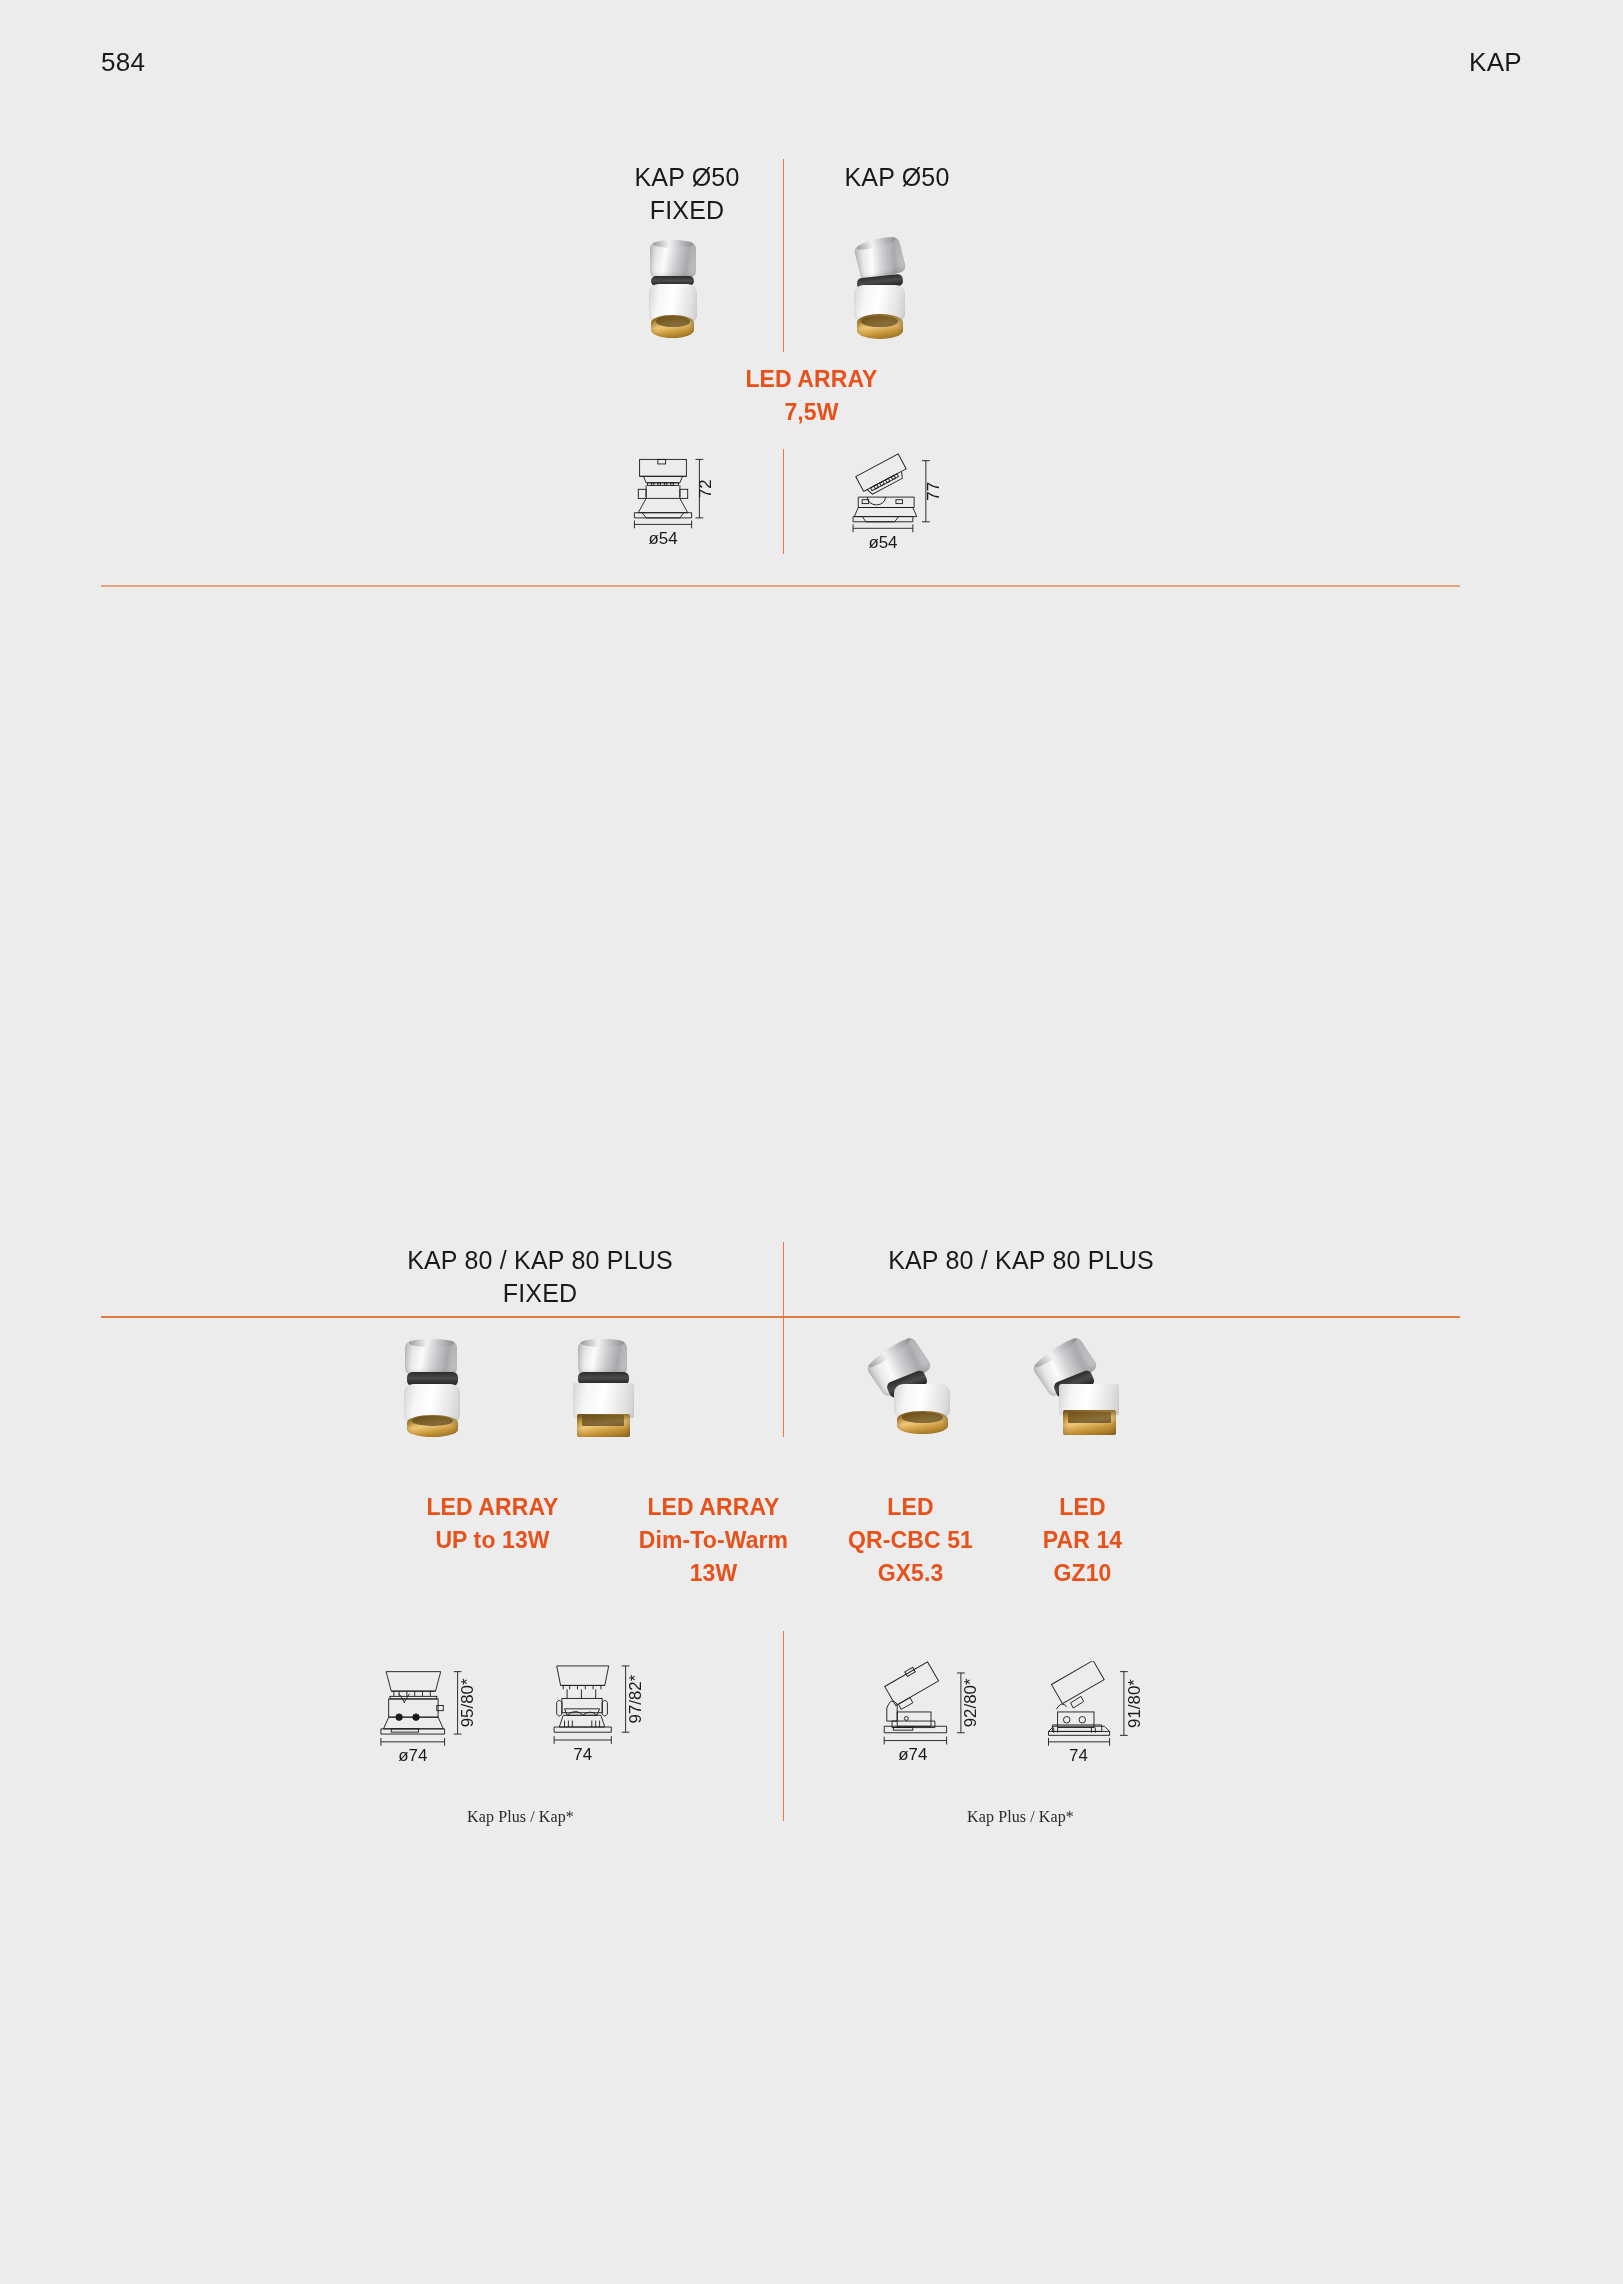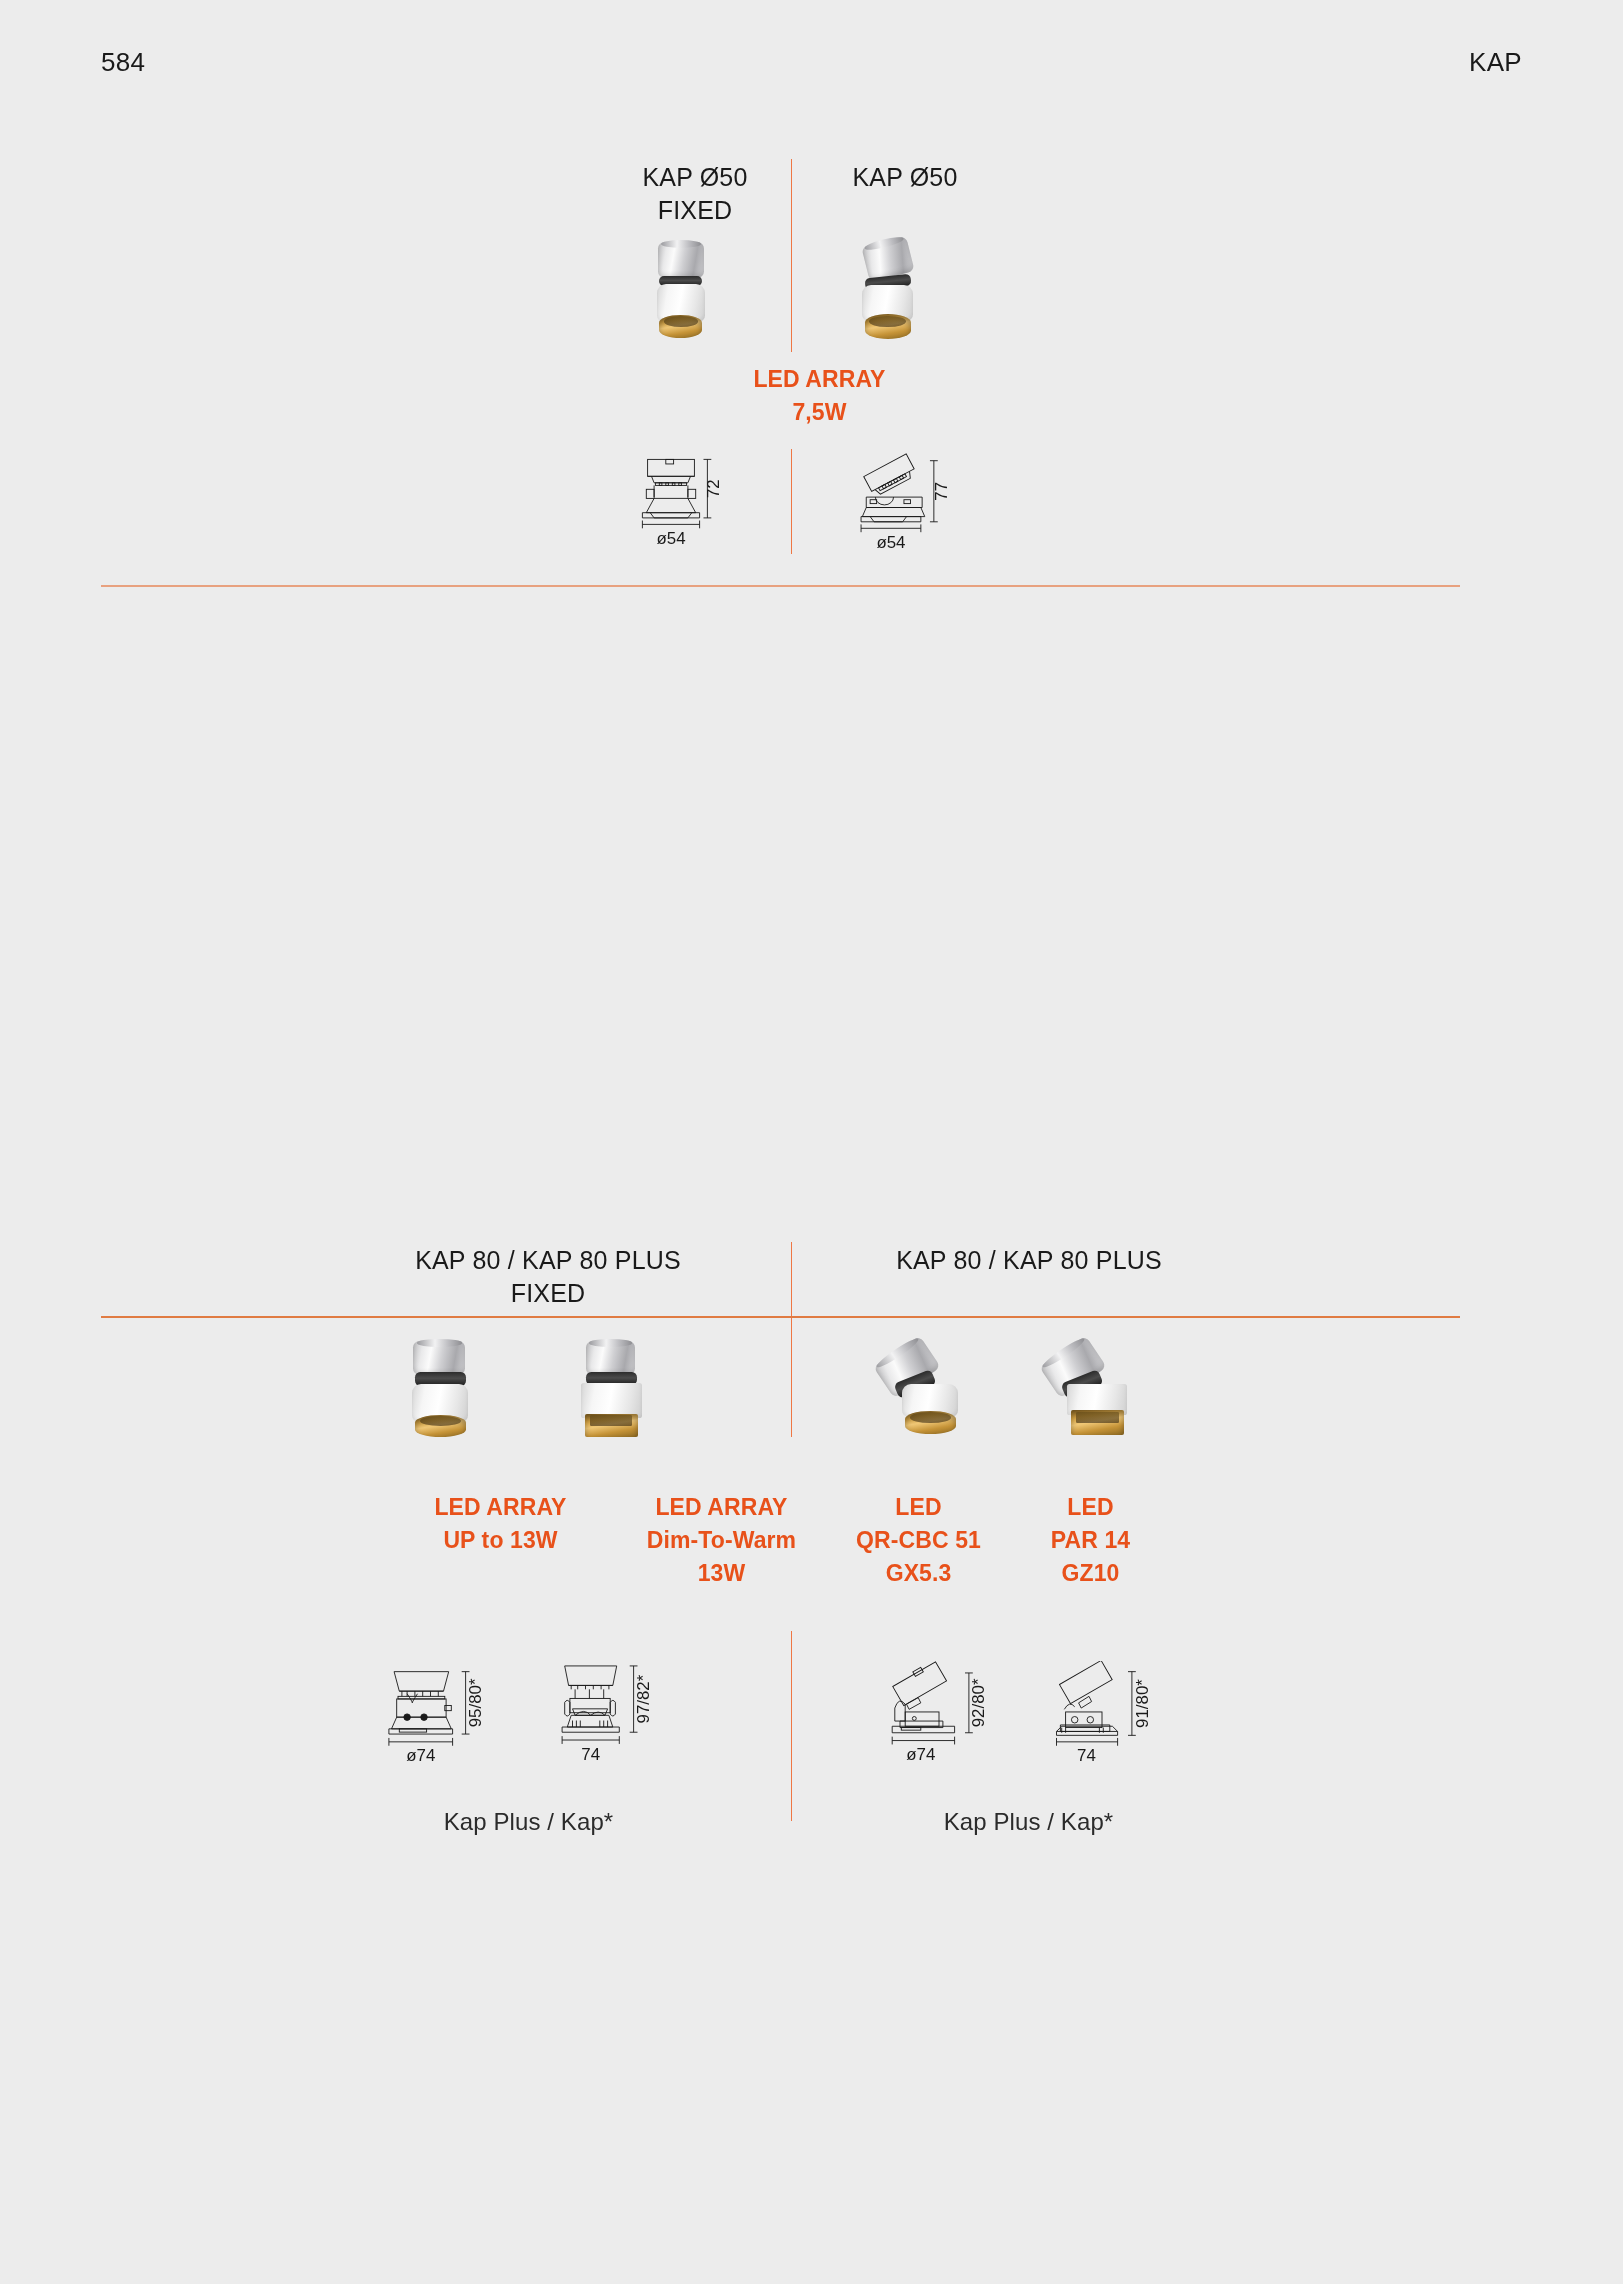--- a/index.html
+++ b/index.html
@@ -15,21 +15,21 @@
   
   .page-header {
     position:absolute; left:0; top:0; width:1623px; height:124px;
     display:flex; align-items:center; justify-content:space-between;
     padding:0 101px;
   }
   .page-header .num,
   .page-header .fam { font-size:26px; letter-spacing:0.3px; color:#1a1a1a; }
 
   
-  .section { position:absolute; left:8px; width:1357px; }
+  .section { position:absolute; left:0; width:1357px; }
   .head-block {
     position:absolute; text-align:center; width:494px;
   }
   .head-block .l1,
   .head-block .l2 {
     font-size:25px; line-height:33px; letter-spacing:0.2px; color:#1a1a1a;
     white-space:nowrap;
   }
 
   
@@ -97,21 +97,21 @@
   .spec div {
     font-size:23px; line-height:33px; letter-spacing:0.1px; white-space:nowrap;
   }
 
   
   .drawing { position:absolute; }
   .drawing svg { display:block; }
 
   .cap {
     position:absolute; text-align:center; width:455px;
-    font-size:24px; color:#2b2b2b; letter-spacing:0.1px;
+    font-size:16px; color:#2b2b2b; letter-spacing:0.1px;font-family:Liberation Serif, serif;
   }
 </style>
 </head>
 <body>
 
 <div class="page-header">
   <span class="num">584</span>
   <span class="fam">KAP</span>
 </div>
 

